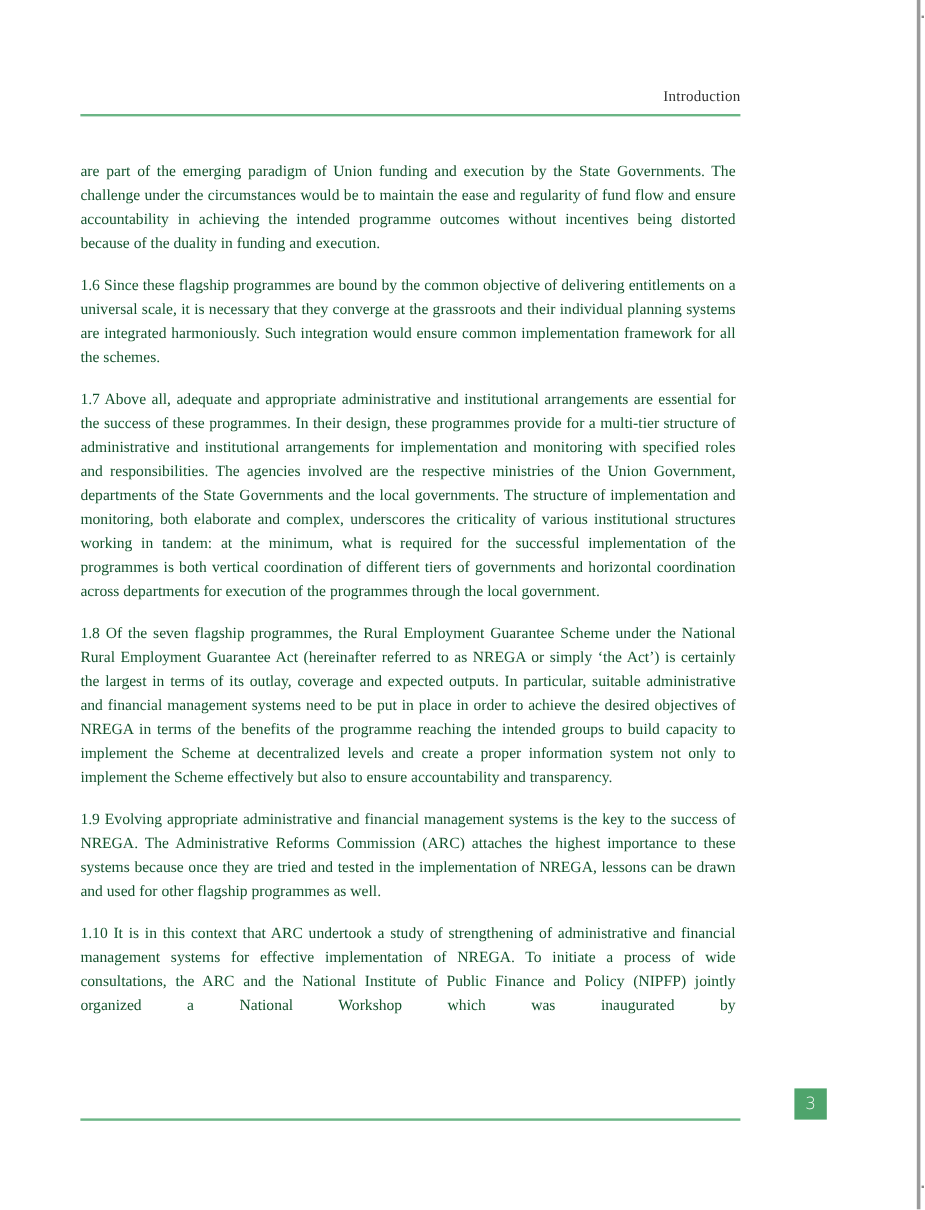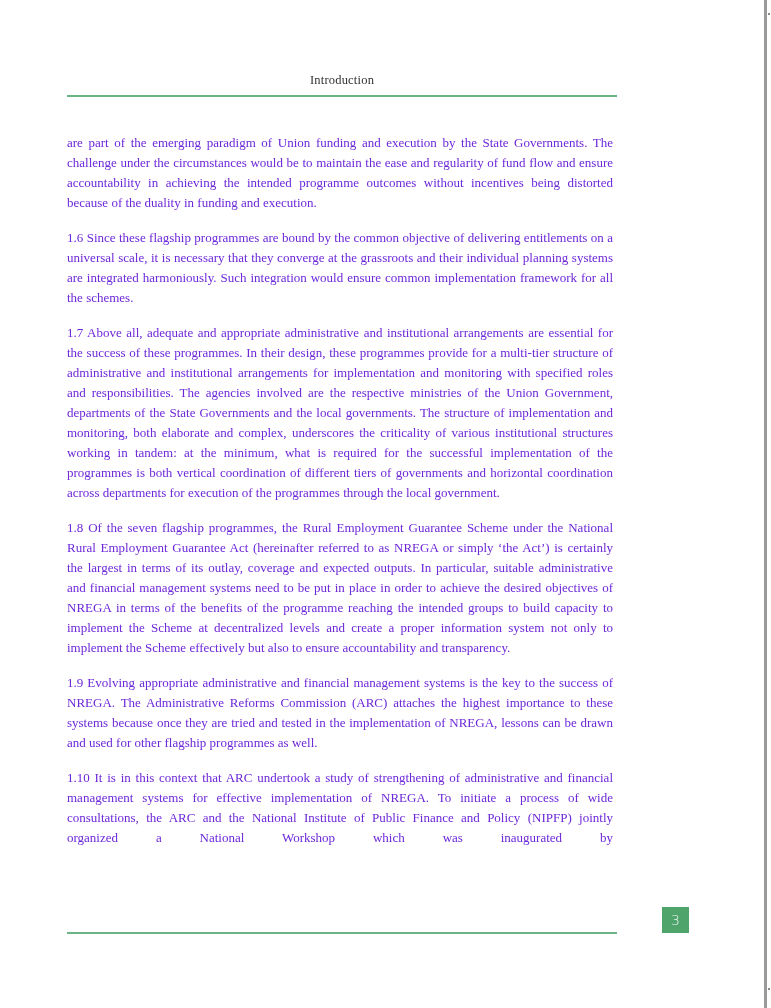--- a/index.html
+++ b/index.html
@@ -5,29 +5,29 @@
   html, body { margin:0; padding:0; }
   body {
     width:771px; height:1008px; background:#ffffff; position:relative; overflow:hidden;
     font-family: "Liberation Serif", "DejaVu Serif", serif; color:#2a2a2a;
   }
   .right-edge {
     position:absolute; left:764px; top:0; width:3px; height:1008px; background:#9a9a9a;
   }
   .right-dot { position:absolute; left:768px; width:2px; height:2px; background:#888; }
   .header-title {
-    position:absolute; left:67px; width:550px; top:73px; text-align:center;
+    position:absolute; left:67px; width:550px; top:73px; text-align:right;
     font-size:12.5px; color:#333; letter-spacing:0.2px;
   }
   .rule { position:absolute; left:67px; width:550px; height:2px; background:#6bb585; }
   .rule.top { top:95px; }
   .rule.bottom { top:932px; }
   .content { position:absolute; left:67px; top:133px; width:546px; }
   .para {
-    font-size:13px; line-height:20px; text-align:justify; margin:0 0 15px 0; color:#6d28d9;
+    font-size:13px; line-height:20px; text-align:justify; margin:0 0 15px 0; color:#14532d;
   }
   .page-num {
     position:absolute; left:662px; top:907px; width:27px; height:26px;
     background:#4fa46c; color:#f2f7f3; font-size:14px; text-align:center; line-height:26px;
     font-family: "DejaVu Sans", sans-serif; font-weight:300;
   }
 </style>
 </head>
 <body>
 

